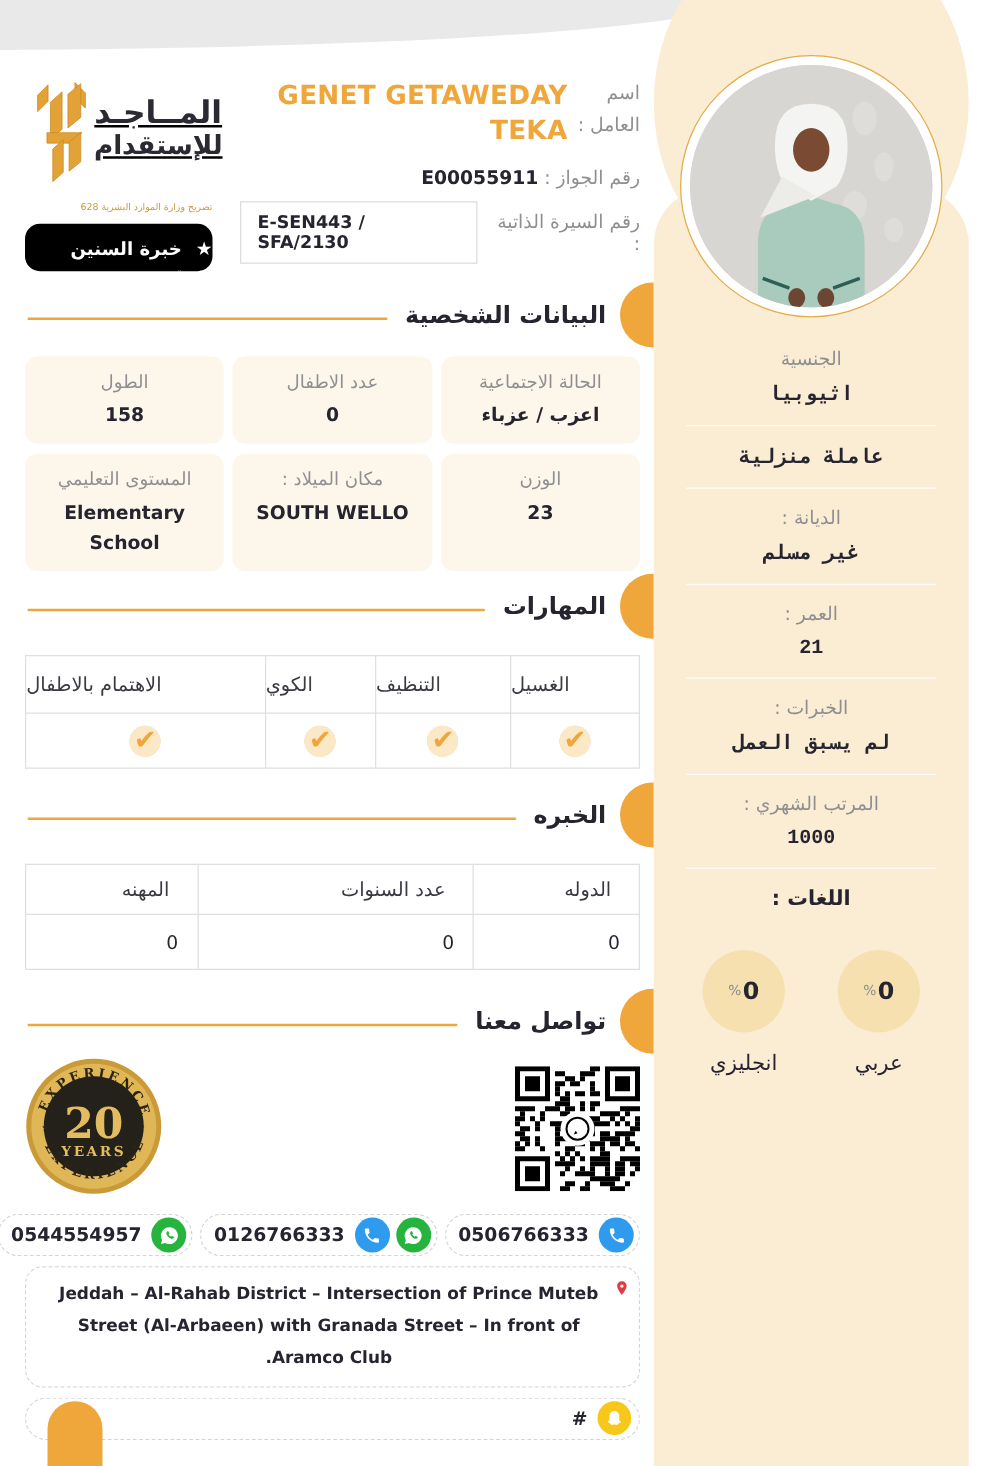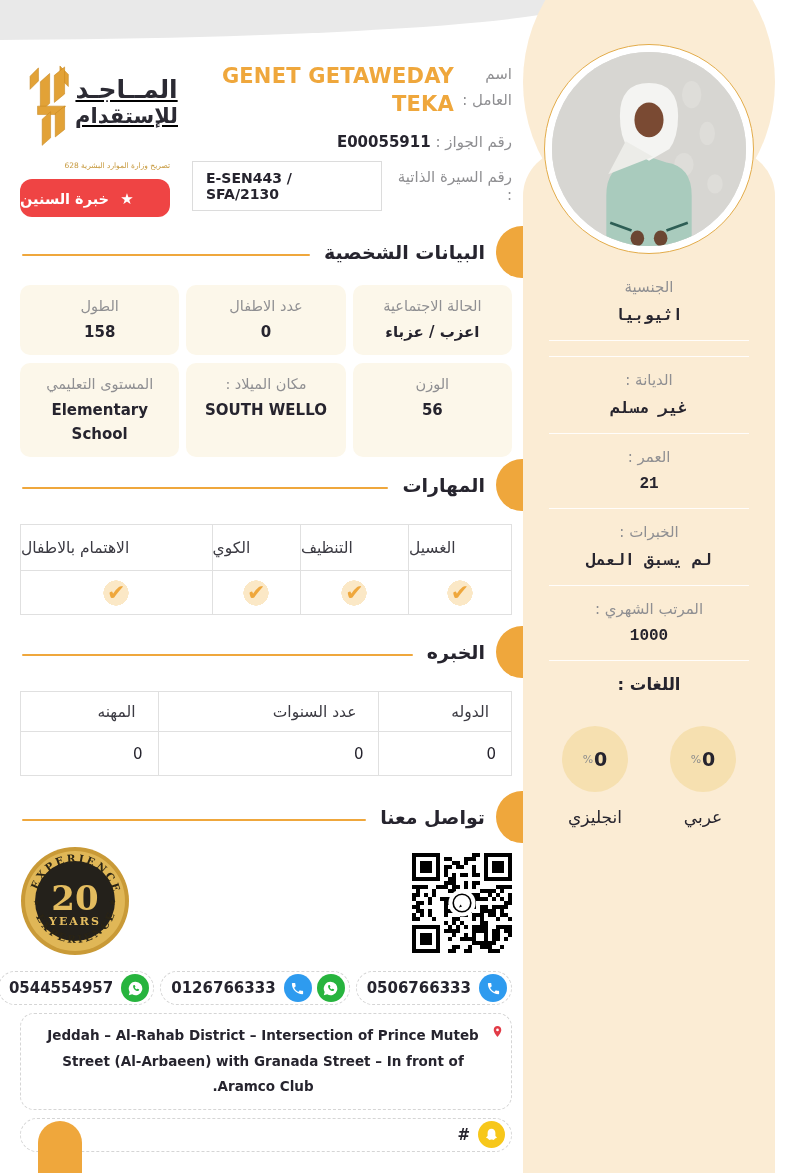--- a/index.html
+++ b/index.html
@@ -15,22 +15,22 @@
 
   
   .hdr { position:absolute; left:20px; top:62px; width:492px; display:flex; justify-content:space-between; }
   .logo-col { width:158px; }
   .logo-row { display:flex; flex-direction:row-reverse; justify-content:flex-end; align-items:flex-start; direction:rtl; }
   .logo-mark { flex:0 0 auto; margin-right:2px; }
   .logo-text { text-align:center; padding-top:14px;text-decoration:underline; }
   .logo-t1 { font-size:25px; font-weight:bold; color:#2B2A33; line-height:1.1; letter-spacing:-1px; }
   .logo-t2 { font-size:21px; font-weight:bold; color:#2B2A33; line-height:1.15; }
   .logo-sub { font-size:7.5px; color:#C79A3F; text-align:right; direction:rtl; margin-top:3px; width:150px; }
-  .exp-btn { margin-top:9px; width:150px; height:38px; background:#ef4444; border-radius:12px;
-             color:#fff; font-weight:bold; font-size:14.5px; direction:rtl; text-align:left;
+  .exp-btn { margin-top:9px; width:150px; height:38px; background:#000000; border-radius:12px;
+             color:#fff; font-weight:bold; font-size:14.5px; direction:rtl; text-align:right;
              overflow:hidden; line-height:1.6; padding-top:8px; }
   .exp-btn .star { font-size:15px; margin-left:6px; }
   .exp-btn .l2 { display:block; font-size:13px; }
 
   .name-col { width:320px; direction:rtl; }
   .name-row { display:flex; direction:rtl; }
   .fld-label { color:#8F8F92; font-size:15px; line-height:1.7; }
   .name-row .fld-label { width:58px; flex:0 0 auto; }
   .worker-name { flex:1; color:#EFA73C; font-weight:bold; font-size:21px; line-height:1.35;
                  text-align:start; padding-left:2px; letter-spacing:.2px; direction:ltr; text-align:right; }
@@ -172,21 +172,21 @@
         <div class="card">
           <div class="lab">عدد الاطفال</div>
           <div class="val">0</div>
         </div>
         <div class="card">
           <div class="lab">الطول</div>
           <div class="val">158</div>
         </div>
         <div class="card">
           <div class="lab">الوزن</div>
-          <div class="val">56</div>
+          <div class="val">23</div>
         </div>
         <div class="card">
           <div class="lab">مكان الميلاد :</div>
           <div class="val lat">SOUTH WELLO</div>
         </div>
         <div class="card">
           <div class="lab">المستوى التعليمي</div>
           <div class="val lat">Elementary School</div>
         </div>
       </div>
@@ -569,20 +569,21 @@
           <ellipse cx="56" cy="96" rx="3.5" ry="4" fill="#6B4632"></ellipse>
         </svg>
       </div>
     </div>
 
     <div class="sb-content">
       <div class="sb-lab">الجنسية</div>
       <div class="sb-val">اثيوبيا</div>
       <div class="sb-div"></div>
 
+      <div class="sb-val">عاملة منزلية</div>
       <div class="sb-div"></div>
 
       <div class="sb-lab">الديانة :</div>
       <div class="sb-val">غير مسلم</div>
       <div class="sb-div"></div>
 
       <div class="sb-lab">العمر :</div>
       <div class="sb-val">21</div>
       <div class="sb-div"></div>
 

